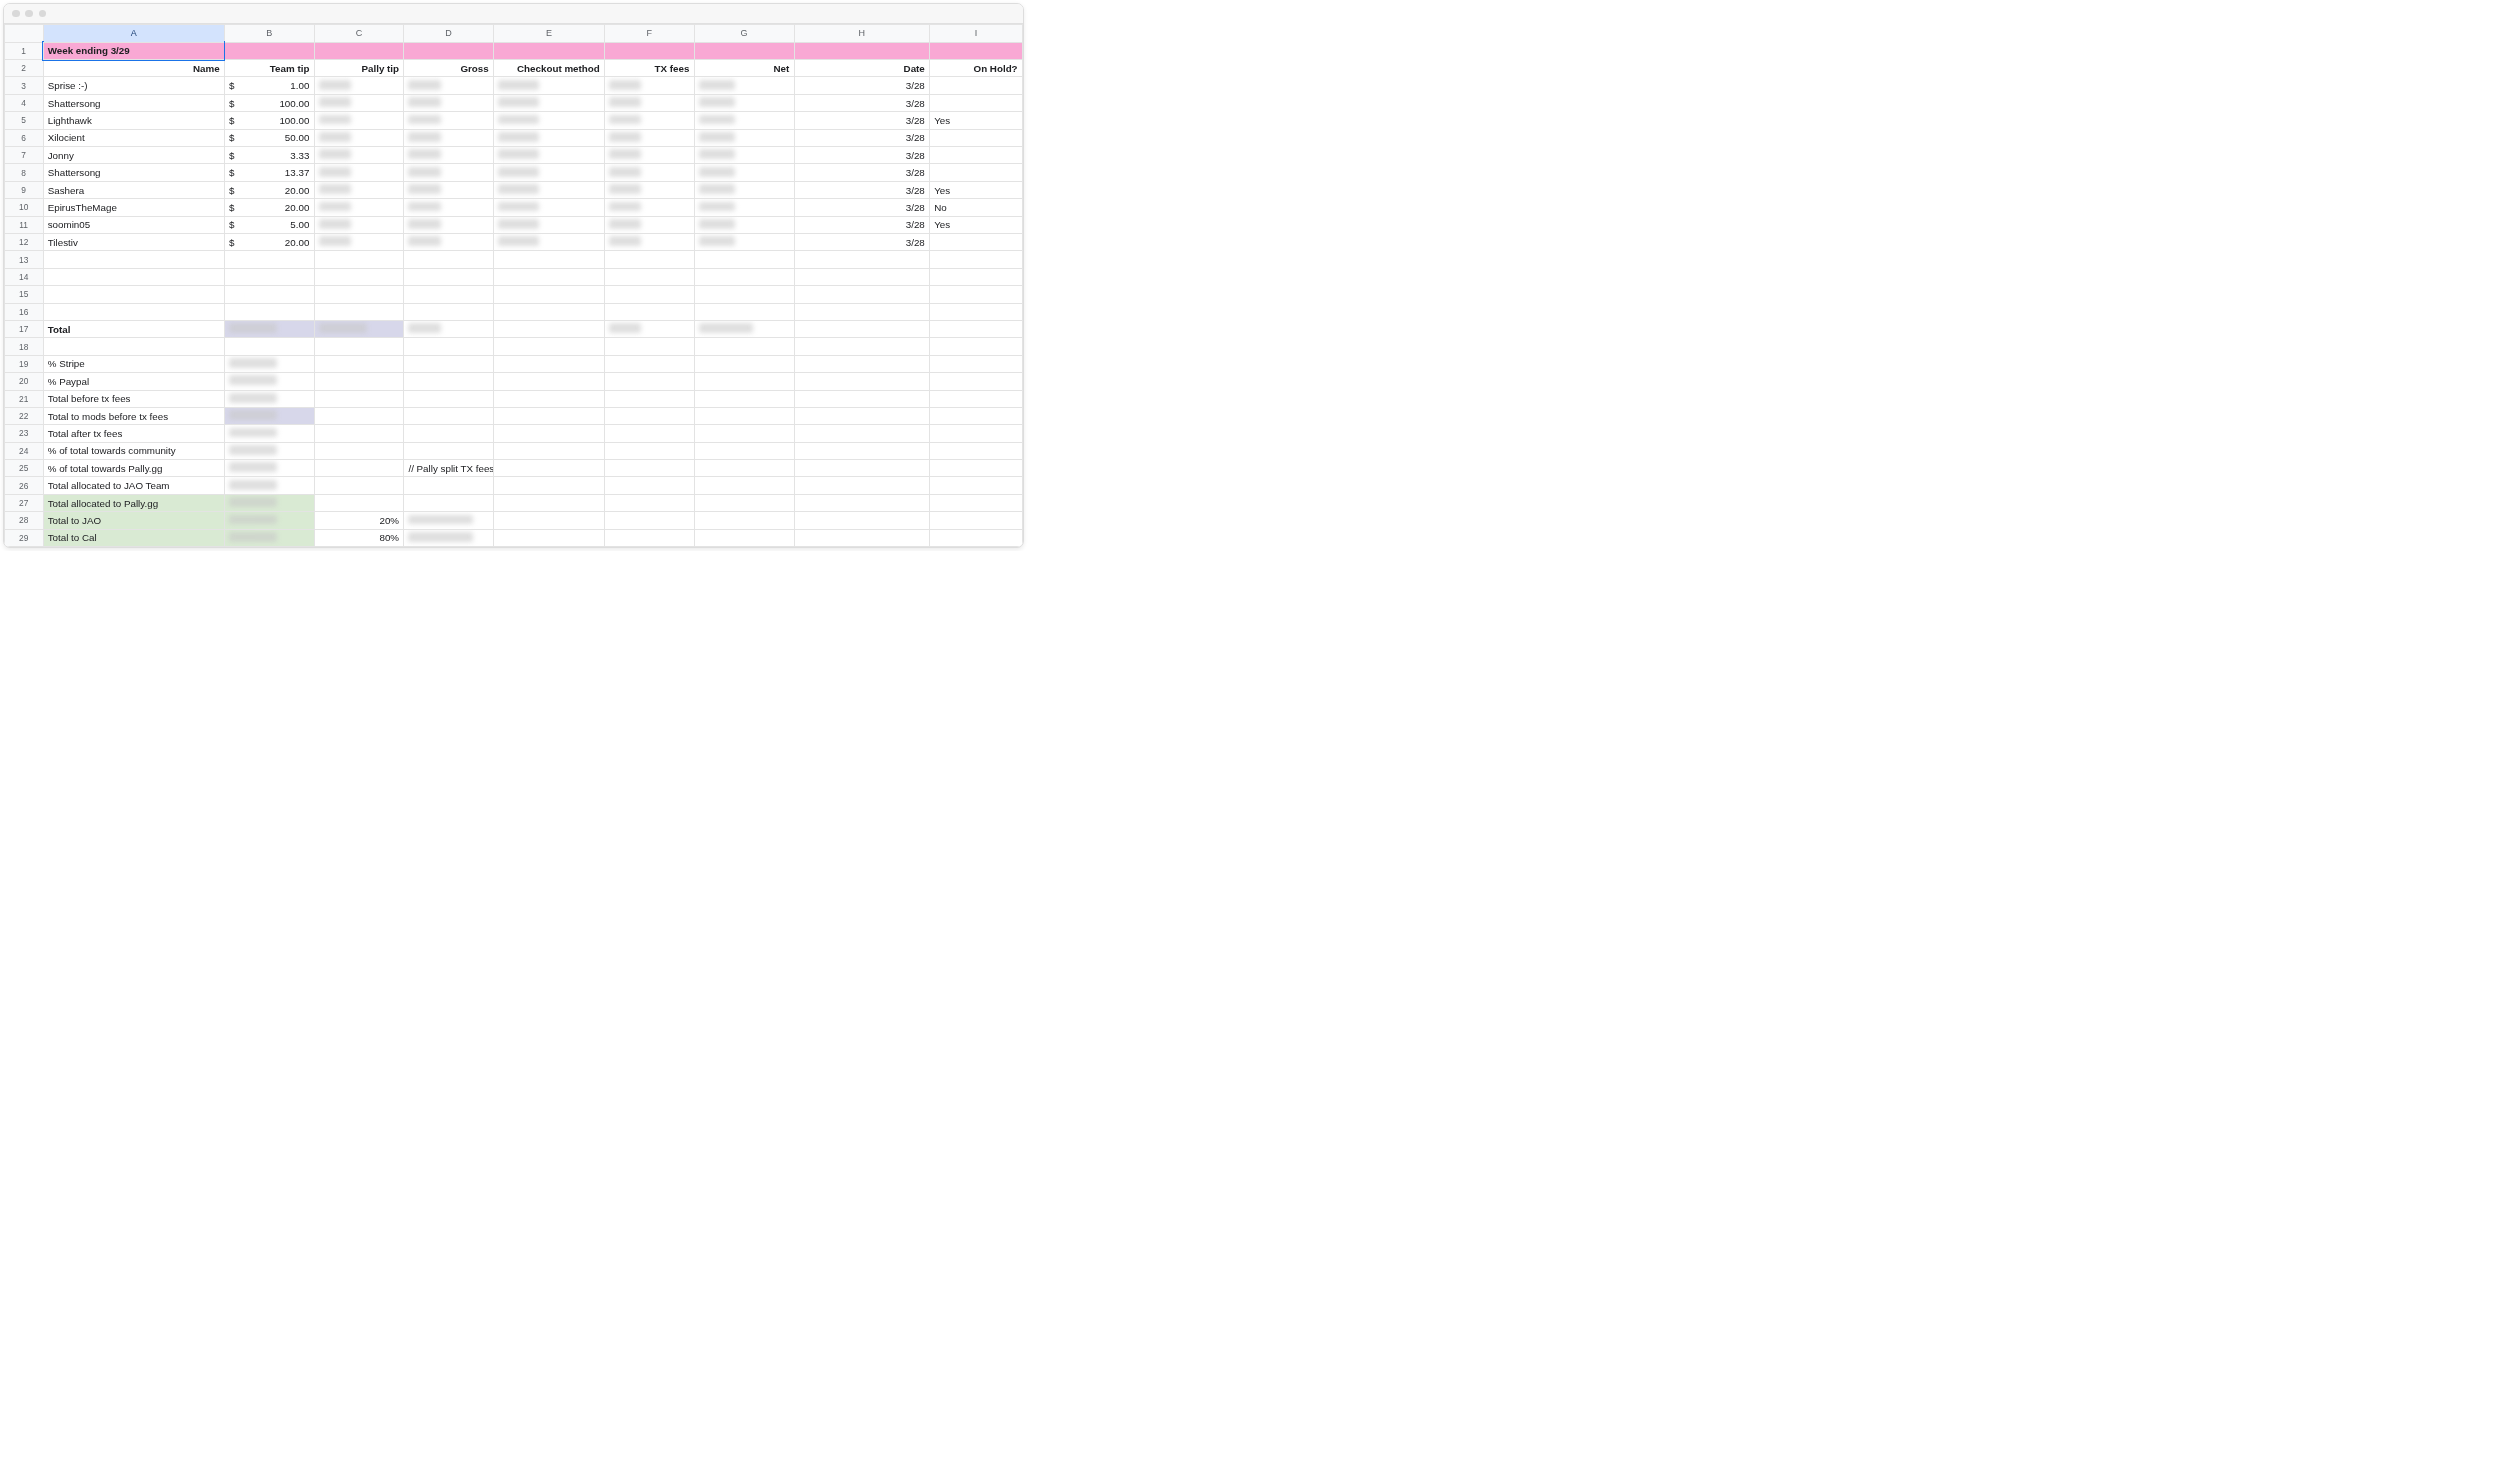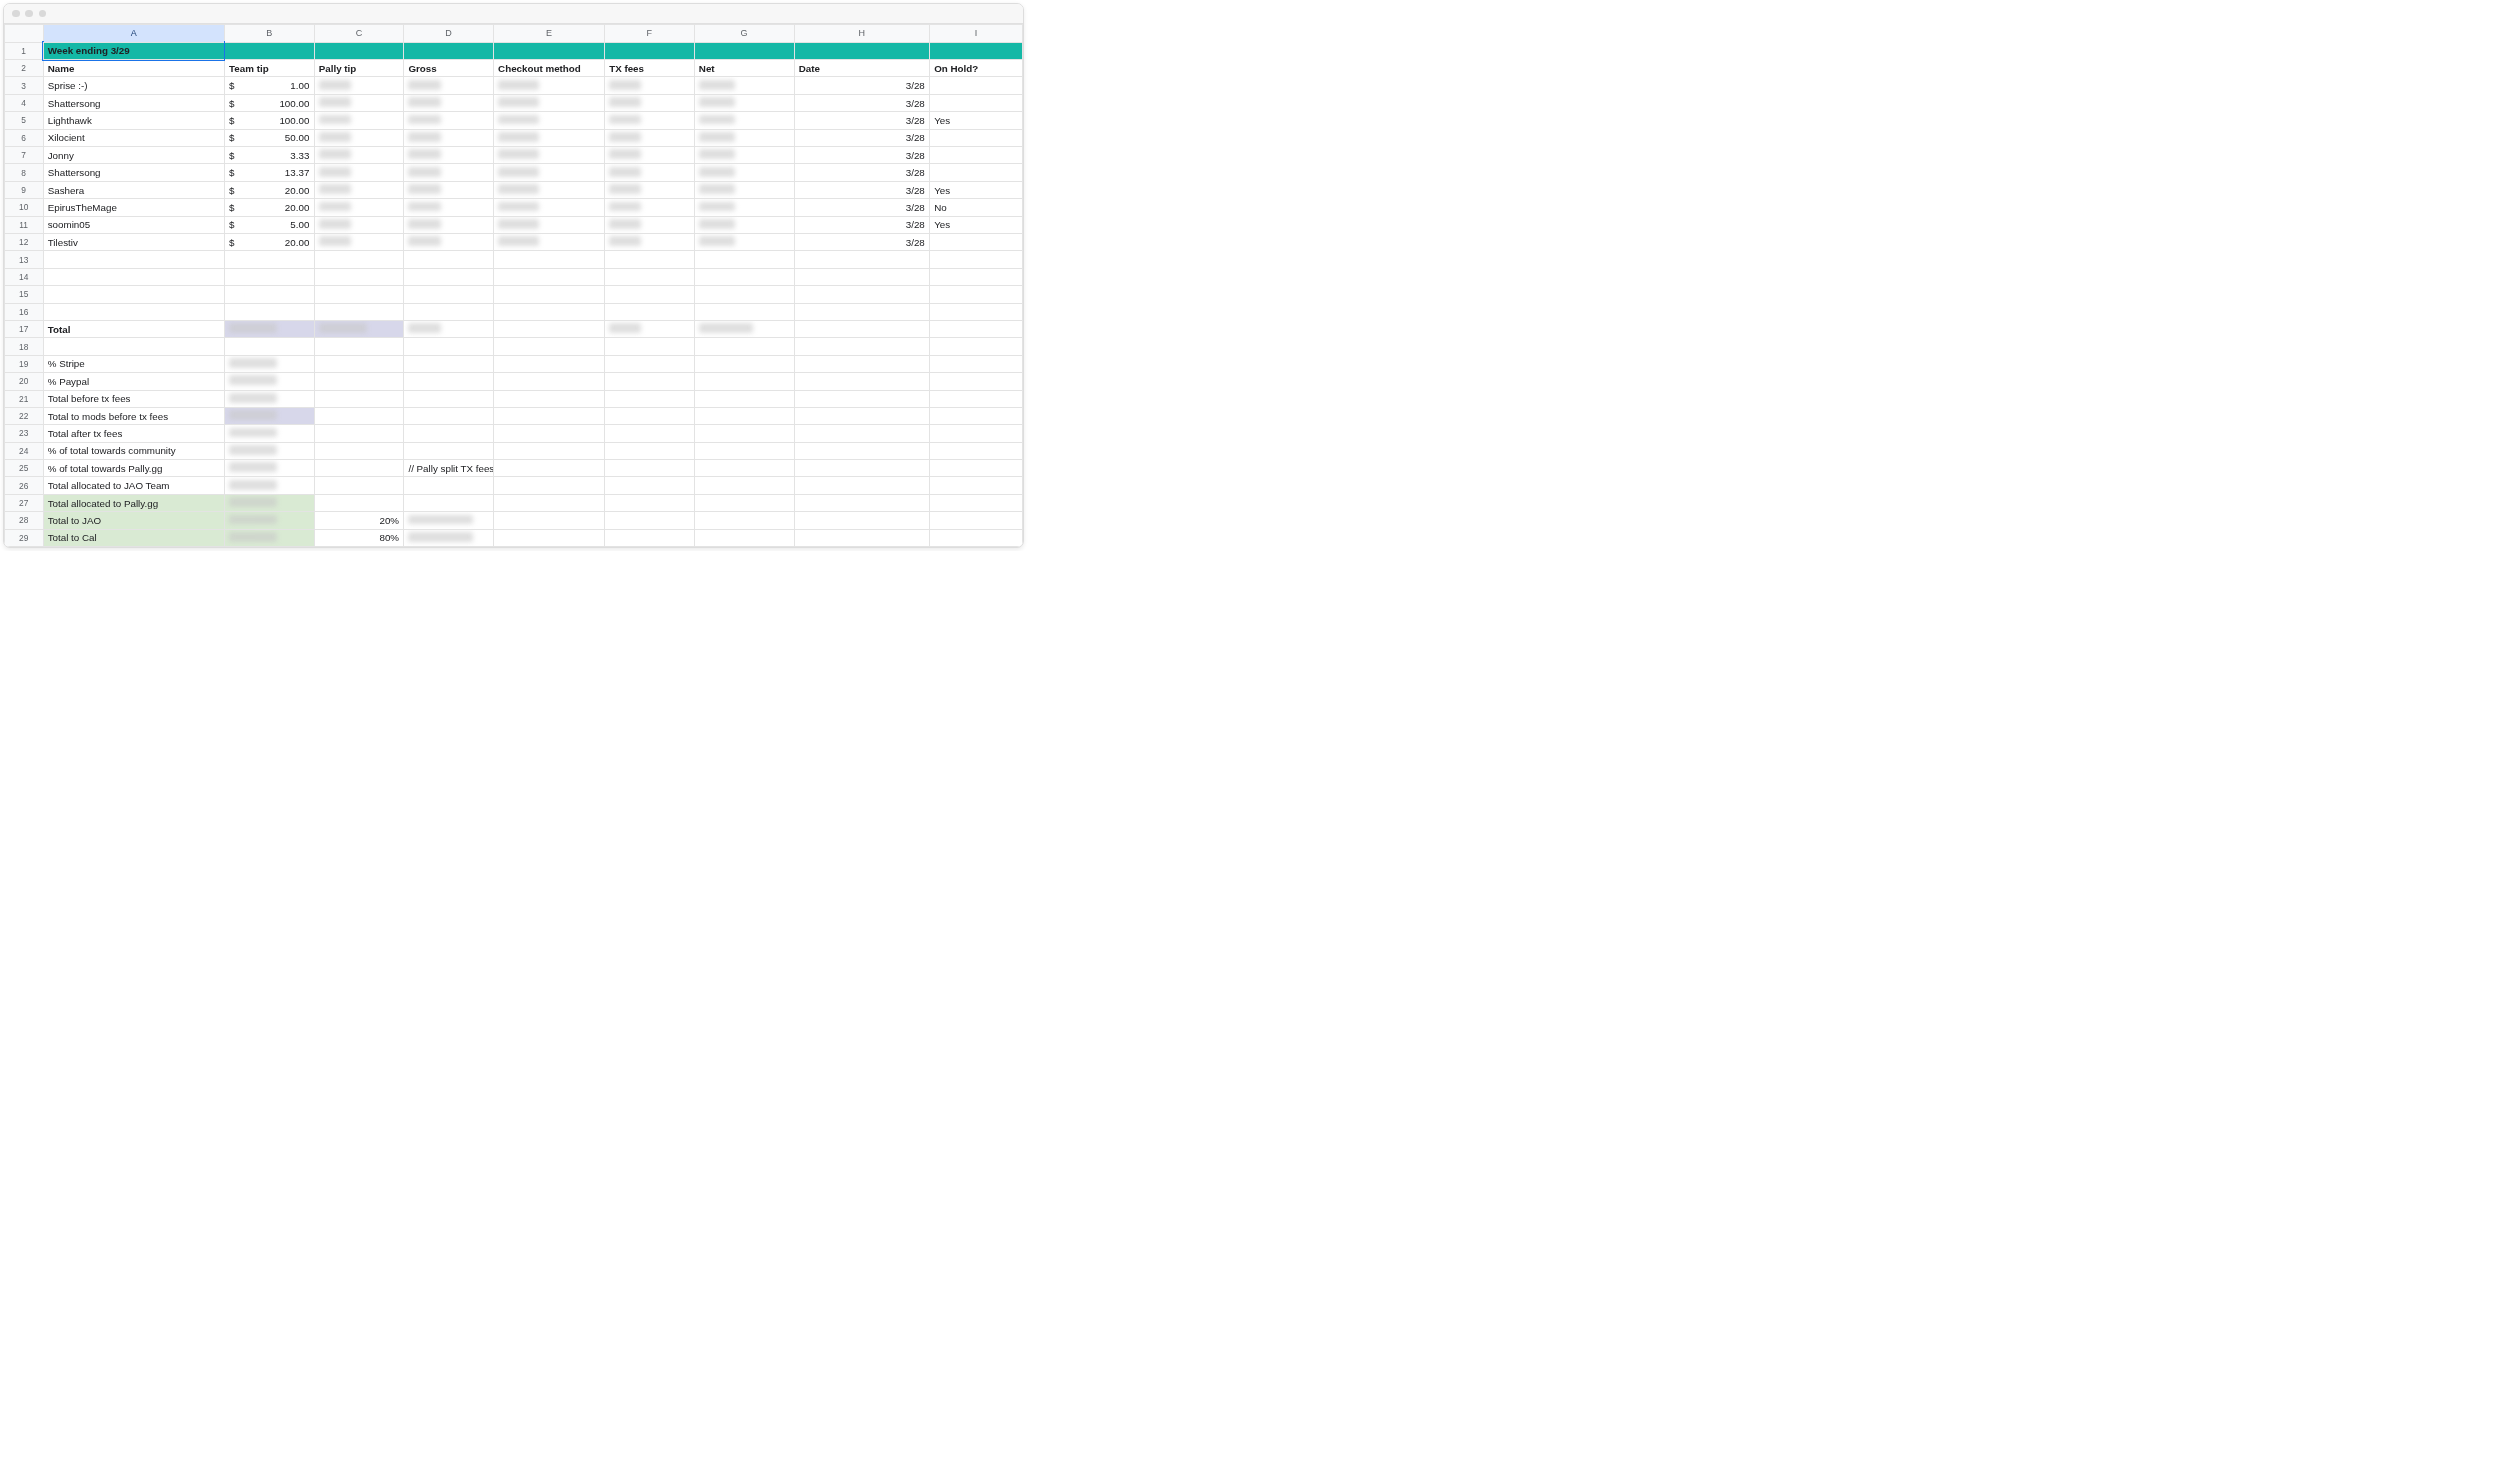--- a/index.html
+++ b/index.html
@@ -95,25 +95,26 @@
   col.c-C     { width: 88px; }
   col.c-D     { width: 88px; }
   col.c-E     { width: 109px; }
   col.c-F     { width: 88px; }
   col.c-G     { width: 98px; }
   col.c-H     { width: 133px; }
   col.c-I     { width: 91px; }
 
   
   tr.r1 td {
-    background: #14b8a6;
+    background: #f9a8d4;
     font-weight: 700;
   }
   tr.r2 td {
     font-weight: 700;
+    text-align: right;
   }
   
   .money {
     display: flex;
     justify-content: space-between;
     width: 100%;
   }
   .money .sym { text-align: left; }
   .money .amt { text-align: center; }
 

